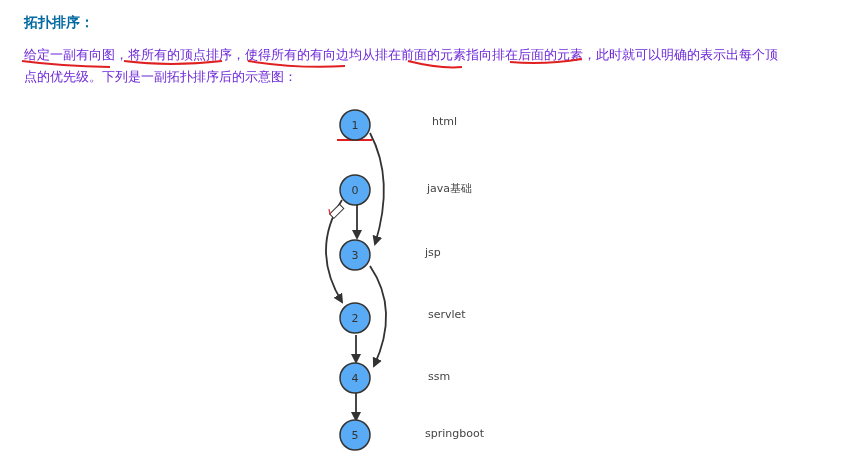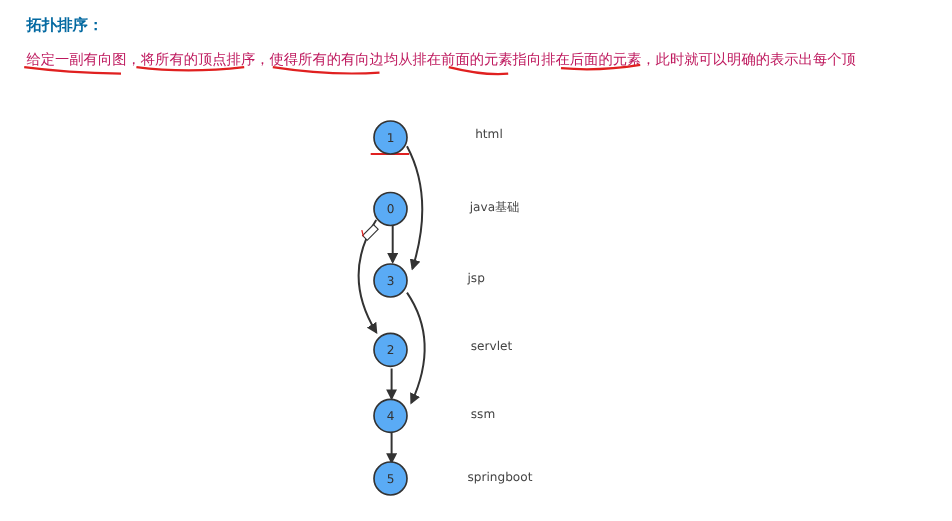--- a/index.html
+++ b/index.html
@@ -1,29 +1,30 @@
 <!DOCTYPE html>
 <html><head>
 <meta charset="utf-8">
 <style>
   html, body { margin:0; padding:0; background:#ffffff; }
   body { width:865px; height:474px; position:relative; overflow:hidden;
          font-family:"DejaVu Sans", sans-serif; color:#444; }
   .title { position:absolute; left:24px; top:14px; font-size:14px; font-weight:bold; color:#0369a1; }
-  .para { position:absolute; left:24px; top:44px; width:800px; font-size:13px; line-height:22px; color:#be185d; }
+  .para { position:absolute; left:24px; top:44px; width:800px; font-size:13px; line-height:22px; color:#6d28d9; }
   .diagram { position:absolute; left:0; top:0; width:865px; height:474px; }
   .node-label { font-family:"DejaVu Sans", sans-serif; font-size:11px; fill:#333; }
   .tech-label { font-family:"DejaVu Sans", sans-serif; font-size:11px; fill:#444; }
 </style>
 </head>
 <body>
 
 <div class="title">拓扑排序：</div>
 <div class="para">
   <div>给定一副有向图，将所有的顶点排序，使得所有的有向边均从排在前面的元素指向排在后面的元素，此时就可以明确的表示出每个顶</div>
+  <div>点的优先级。下列是一副拓扑排序后的示意图：</div>
 </div>
 
 <svg class="diagram" viewBox="0 0 865 474" xmlns="http://www.w3.org/2000/svg">
   <defs>
     <marker id="arr" markerWidth="10" markerHeight="10" refX="8" refY="5" orient="auto" markerUnits="userSpaceOnUse">
       <path d="M0,0 L10,5 L0,10 z" fill="#333"></path>
     </marker>
   </defs>
 
   <g stroke="#e02020" stroke-width="2" fill="none">

